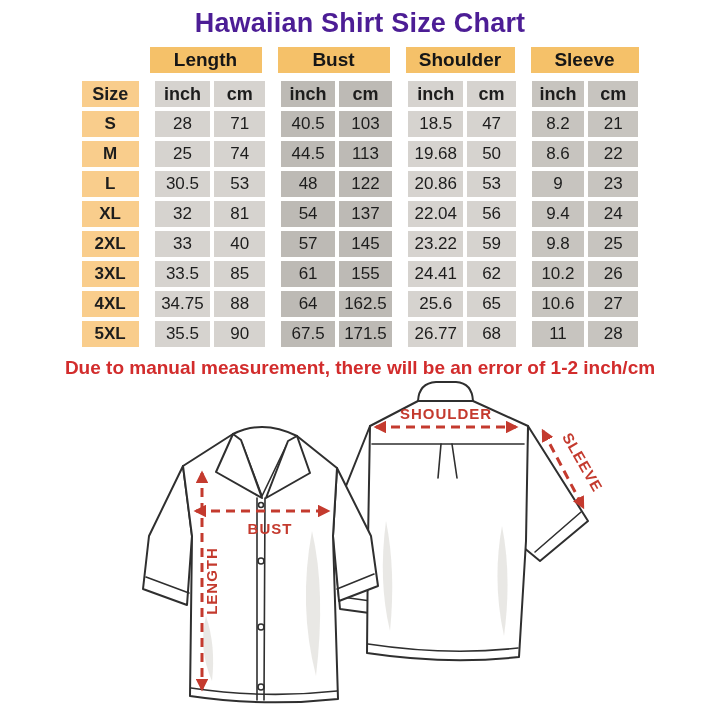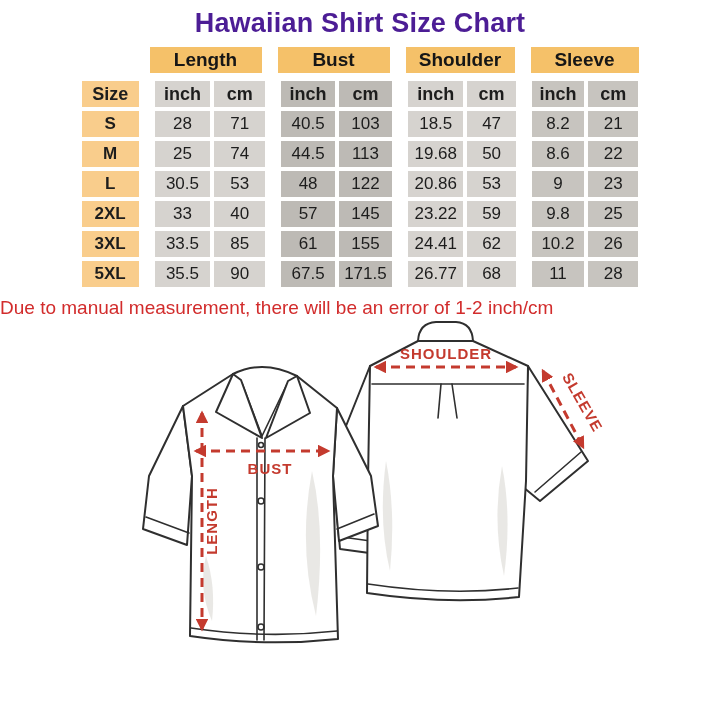--- a/index.html
+++ b/index.html
@@ -38,22 +38,22 @@
     display:flex;align-items:center;justify-content:center;
   }
   .g-box.g-shoulder{width:109px;}
   .g-box.g-sleeve{width:108px;margin-right:0;}
   
   .c-orange{background:var(--orange_size,#f9cd8c);}
   .c-light{background:var(--gray_light,#d6d3cf);}
   .c-dark{background:var(--gray_dark,#bdbab5);}
   .c-mid{background:var(--gray_mid,#c7c4bf);}
   .note{
-    margin-top:10px;text-align:left;
-    font-size:19px;font-weight:400;color:var(--red_note,#d22c2c);
+    margin-top:10px;text-align:center;
+    font-size:19px;font-weight:700;color:var(--red_note,#d22c2c);
   }
   .diagram{display:block;margin-top:2px;}
   .shirt{fill:#ffffff;stroke:var(--line,#2f2f2f);stroke-width:2;stroke-linejoin:round;stroke-linecap:round;}
   .sline{fill:none;stroke:var(--line,#2f2f2f);stroke-width:1.6;stroke-linecap:round;}
   .shade{fill:#e4e2df;stroke:none;opacity:.8;}
   .red-dash{stroke:var(--red_diagram,#c43a2e);stroke-width:3;stroke-dasharray:9 6;fill:none;}
   .red-label{
     fill:var(--red_diagram,#c43a2e);font-weight:700;font-size:15px;
     font-family:"Liberation Sans",sans-serif;letter-spacing:1px;
   }
@@ -114,20 +114,31 @@
     <div class="cell w-li c-light">30.5</div>
     <div class="cell w-lc c-light">53</div>
     <div class="cell w-bi c-dark">48</div>
     <div class="cell w-bc c-dark">122</div>
     <div class="cell w-si c-light">20.86</div>
     <div class="cell w-sc c-light">53</div>
     <div class="cell w-vi c-mid">9</div>
     <div class="cell w-vc c-mid">23</div>
   </div>
 
+  <div class="trow">
+    <div class="cell w-size c-orange bold">XL</div>
+    <div class="cell w-li c-light">32</div>
+    <div class="cell w-lc c-light">81</div>
+    <div class="cell w-bi c-dark">54</div>
+    <div class="cell w-bc c-dark">137</div>
+    <div class="cell w-si c-light">22.04</div>
+    <div class="cell w-sc c-light">56</div>
+    <div class="cell w-vi c-mid">9.4</div>
+    <div class="cell w-vc c-mid">24</div>
+  </div>
 
   <div class="trow">
     <div class="cell w-size c-orange bold">2XL</div>
     <div class="cell w-li c-light">33</div>
     <div class="cell w-lc c-light">40</div>
     <div class="cell w-bi c-dark">57</div>
     <div class="cell w-bc c-dark">145</div>
     <div class="cell w-si c-light">23.22</div>
     <div class="cell w-sc c-light">59</div>
     <div class="cell w-vi c-mid">9.8</div>
@@ -139,20 +150,31 @@
     <div class="cell w-li c-light">33.5</div>
     <div class="cell w-lc c-light">85</div>
     <div class="cell w-bi c-dark">61</div>
     <div class="cell w-bc c-dark">155</div>
     <div class="cell w-si c-light">24.41</div>
     <div class="cell w-sc c-light">62</div>
     <div class="cell w-vi c-mid">10.2</div>
     <div class="cell w-vc c-mid">26</div>
   </div>
 
+  <div class="trow">
+    <div class="cell w-size c-orange bold">4XL</div>
+    <div class="cell w-li c-light">34.75</div>
+    <div class="cell w-lc c-light">88</div>
+    <div class="cell w-bi c-dark">64</div>
+    <div class="cell w-bc c-dark">162.5</div>
+    <div class="cell w-si c-light">25.6</div>
+    <div class="cell w-sc c-light">65</div>
+    <div class="cell w-vi c-mid">10.6</div>
+    <div class="cell w-vc c-mid">27</div>
+  </div>
 
   <div class="trow">
     <div class="cell w-size c-orange bold">5XL</div>
     <div class="cell w-li c-light">35.5</div>
     <div class="cell w-lc c-light">90</div>
     <div class="cell w-bi c-dark">67.5</div>
     <div class="cell w-bc c-dark">171.5</div>
     <div class="cell w-si c-light">26.77</div>
     <div class="cell w-sc c-light">68</div>
     <div class="cell w-vi c-mid">11</div>

